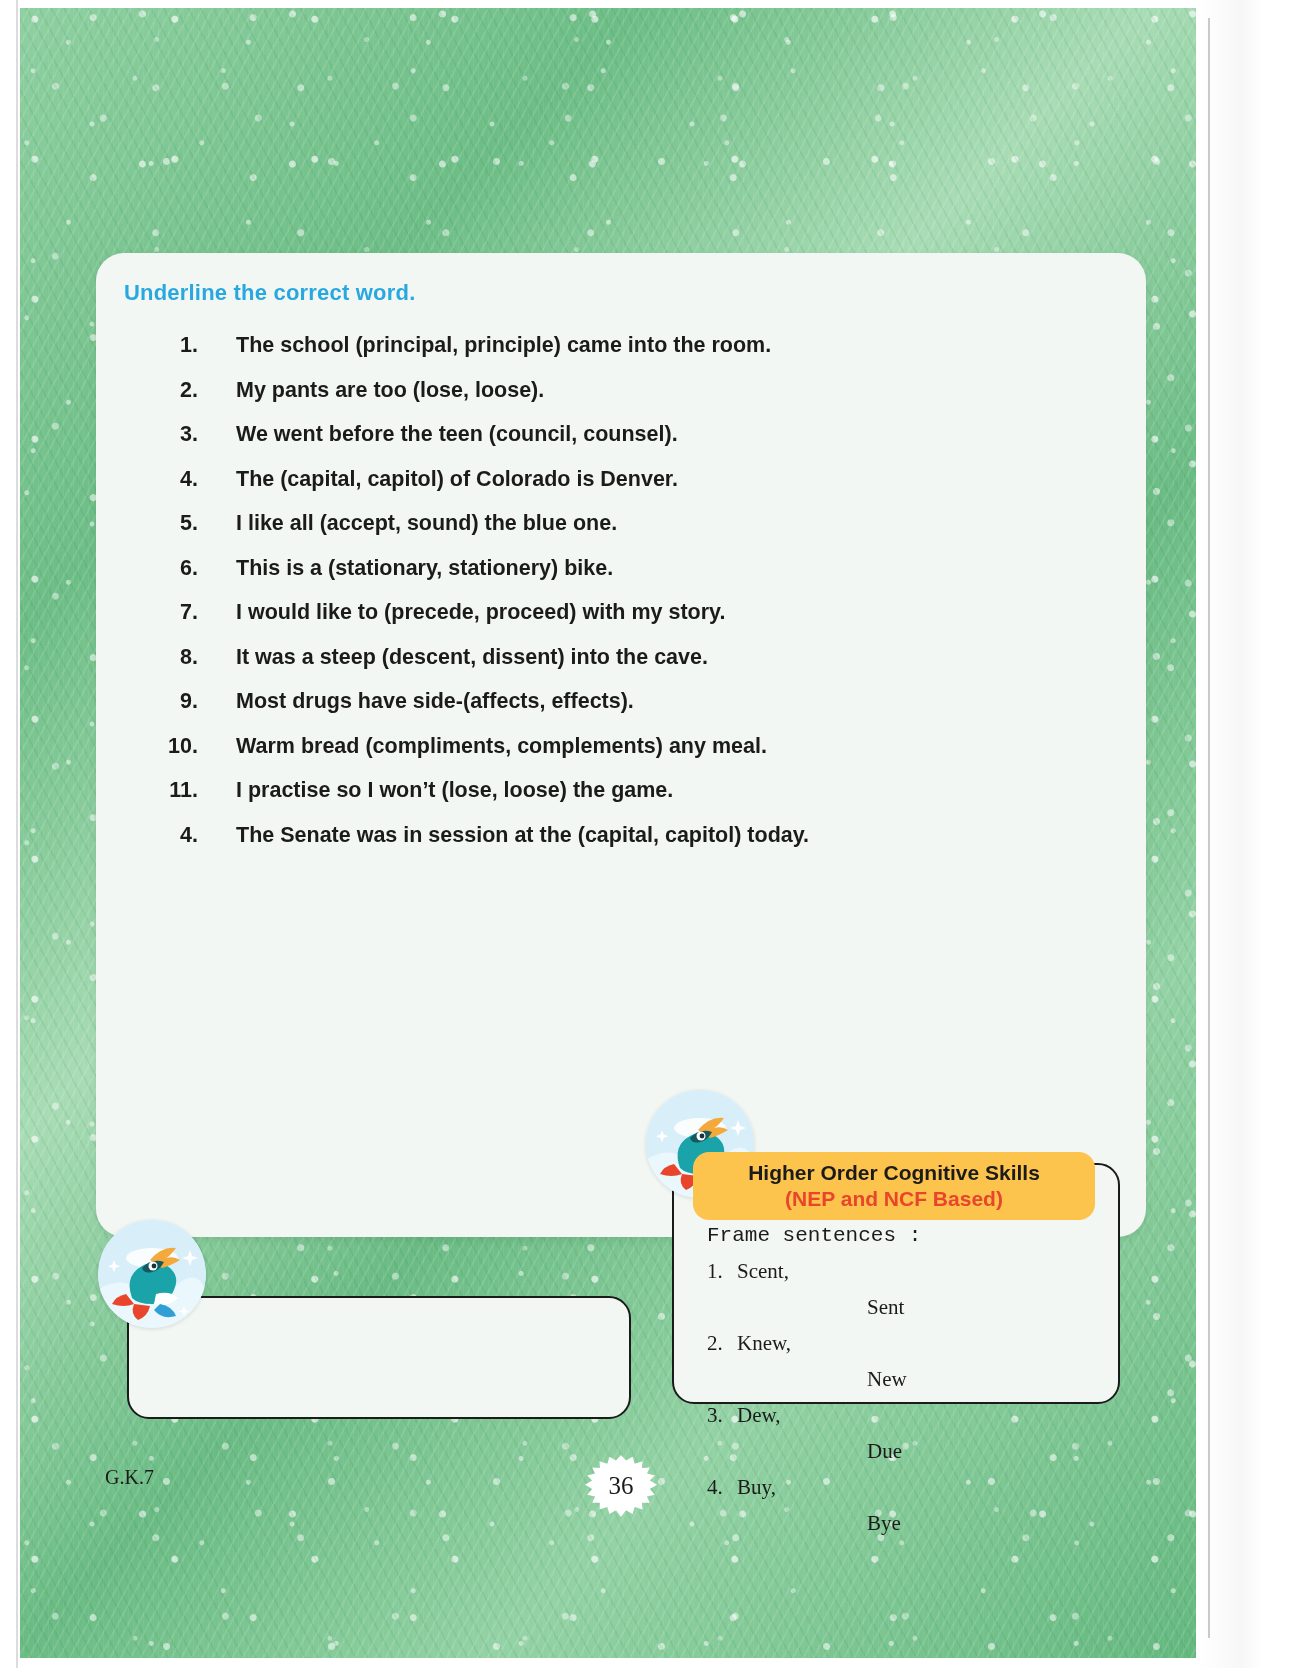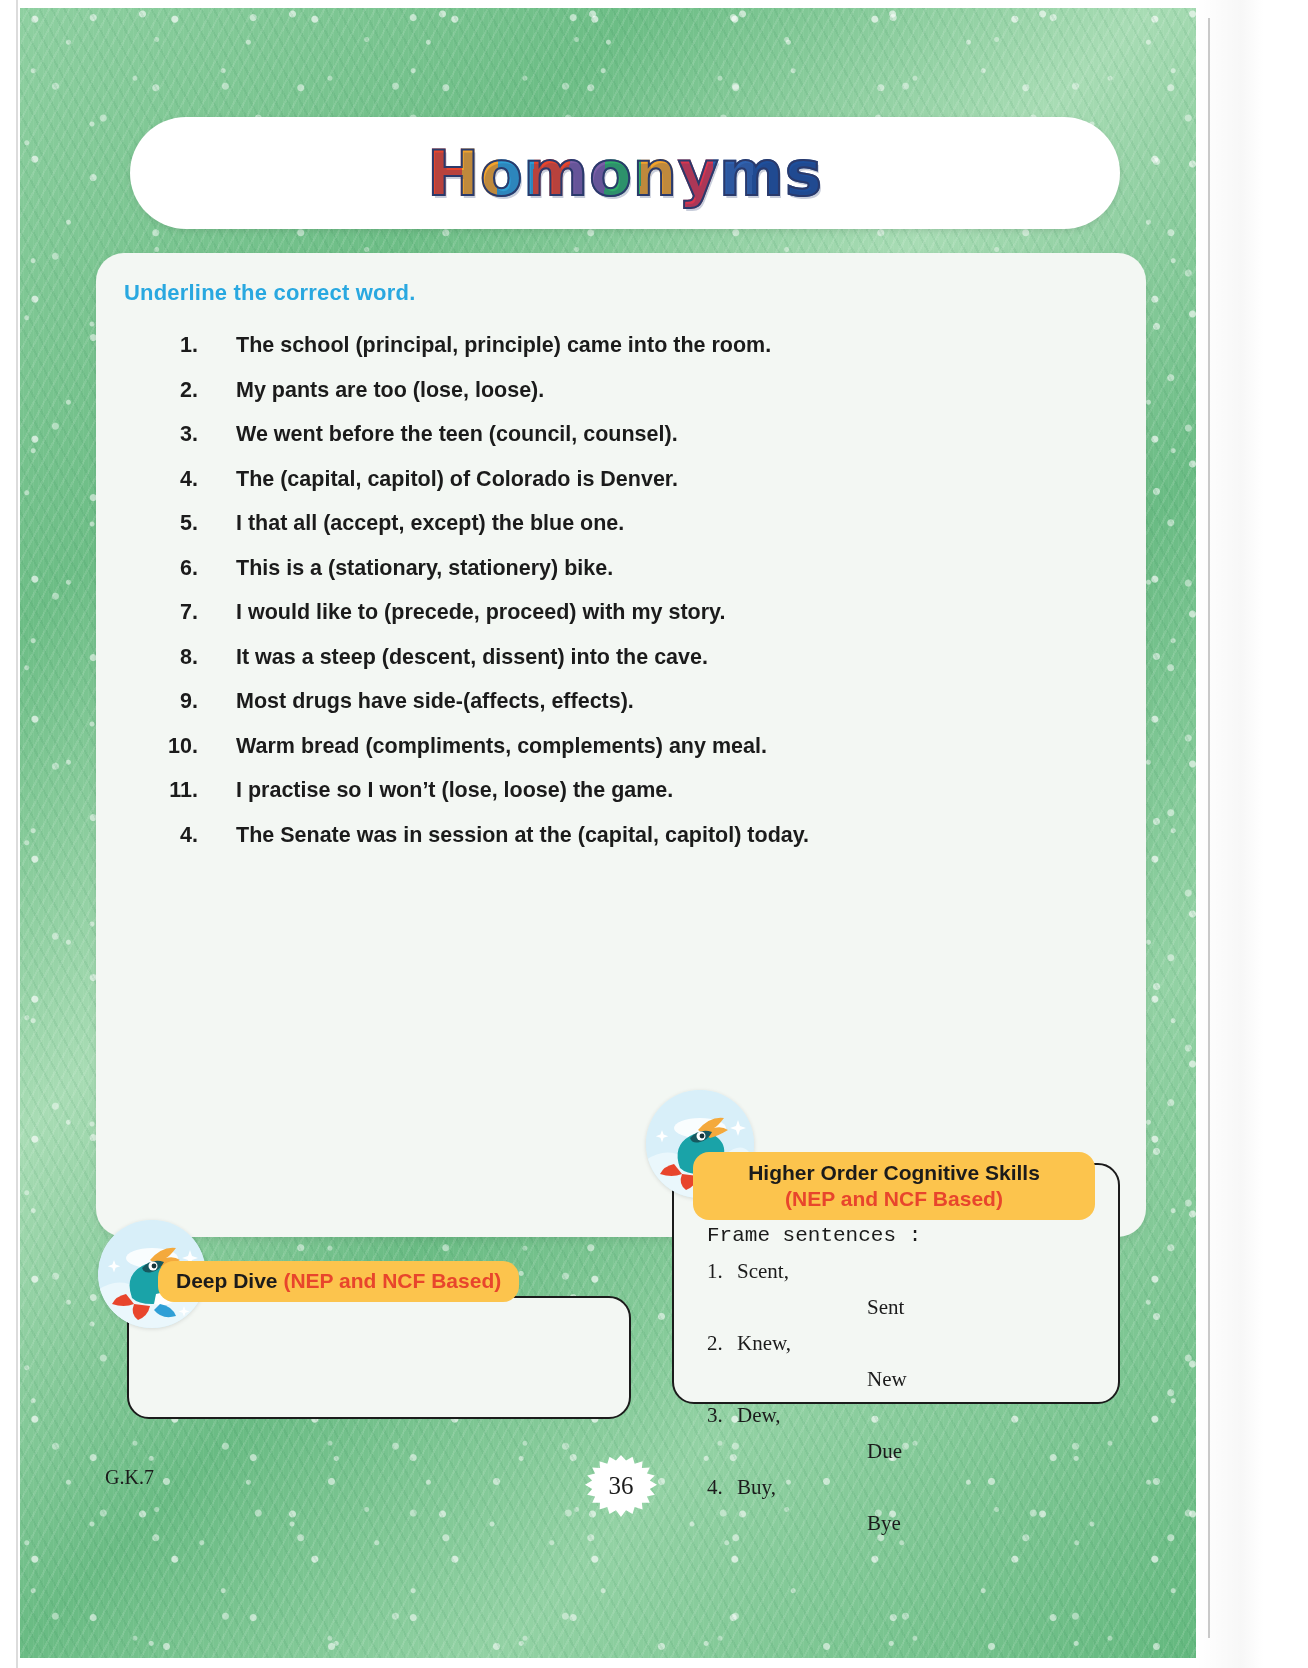--- a/index.html
+++ b/index.html
@@ -320,23 +320,20 @@
 <body>
 
 <div class="page">
 
   <div class="green-bg"></div>
   <div class="gutter"></div>
   <div class="gutter-line"></div>
   <div class="left-edge"></div>
   <div class="left-edge-line"></div>
 
-  <div class="title-capsule">
-    <div class="title-text">Homonyms</div>
-  </div>
 
   <div class="content-card">
     <div class="instruction">Underline the correct word.</div>
 
     <ol class="q-list">
       <li>
         <span class="num">1.</span>
         <span class="txt">The school (principal, principle) came into the room.</span>
       </li>
       <li>
@@ -346,21 +343,21 @@
       <li>
         <span class="num">3.</span>
         <span class="txt">We went before the teen (council, counsel).</span>
       </li>
       <li>
         <span class="num">4.</span>
         <span class="txt">The (capital, capitol) of Colorado is Denver.</span>
       </li>
       <li>
         <span class="num">5.</span>
-        <span class="txt">I that all (accept, except) the blue one.</span>
+        <span class="txt">I like all (accept, sound) the blue one.</span>
       </li>
       <li>
         <span class="num">6.</span>
         <span class="txt">This is a (stationary, stationery) bike.</span>
       </li>
       <li>
         <span class="num">7.</span>
         <span class="txt">I would like to (precede, proceed) with my story.</span>
       </li>
       <li>
@@ -400,23 +397,20 @@
       <path d="M28 74 q-10 2 -14 10 q12 4 22 0z" fill="#e8452c"></path>
       <path d="M36 84 q-4 10 4 16 q10 -4 12 -14z" fill="#e8452c"></path>
       <path d="M58 74 q14 -4 22 4 q-10 10 -24 6z" fill="#ffffff"></path>
       <path d="M62 84 q12 2 16 12 q-14 4 -22 -6z" fill="#2f9fd6"></path>
       <g fill="#ffffff">
         <path d="M92 30 l2 6 l6 2 l-6 2 l-2 6 l-2 -6 l-6 -2 l6 -2z"></path>
         <path d="M16 40 l1.6 4.6 l4.6 1.6 l-4.6 1.6 l-1.6 4.6 l-1.6 -4.6 l-4.6 -1.6 l4.6 -1.6z"></path>
         <path d="M86 86 l1.4 4 l4 1.4 l-4 1.4 l-1.4 4 l-1.4 -4 l-4 -1.4 l4 -1.4z"></path>
       </g>
     </svg>
-  </div>
-  <div class="tag tag-dd">
-    <span>Deep Dive </span><span class="nep">(NEP and NCF Based)</span>
   </div>
 
   <div class="bubble bubble-hocs"></div>
   <div class="mascot mascot-hocs">
     <svg viewBox="0 0 108 108" width="108" height="108" aria-hidden="true">
       <circle cx="54" cy="54" r="54" fill="#d8eff9"></circle>
       <path d="M0 70 Q 20 56 40 68 T 80 64 T 108 72 L108 108 L0 108 Z" fill="#eaf7fc"></path>
       <ellipse cx="54" cy="38" rx="26" ry="10" fill="#ffffff" opacity="0.85"></ellipse>
       <path d="M34 78 q-8 -22 10 -32 q16 -9 28 2 q10 9 4 22 q-6 14 -22 14 q-14 0 -20 -6z" fill="#1aa3a8"></path>
       <path d="M52 40 q12 -14 26 -12 q-6 8 -10 10 q8 -2 14 2 q-10 6 -18 8z" fill="#f4a93c"></path>

